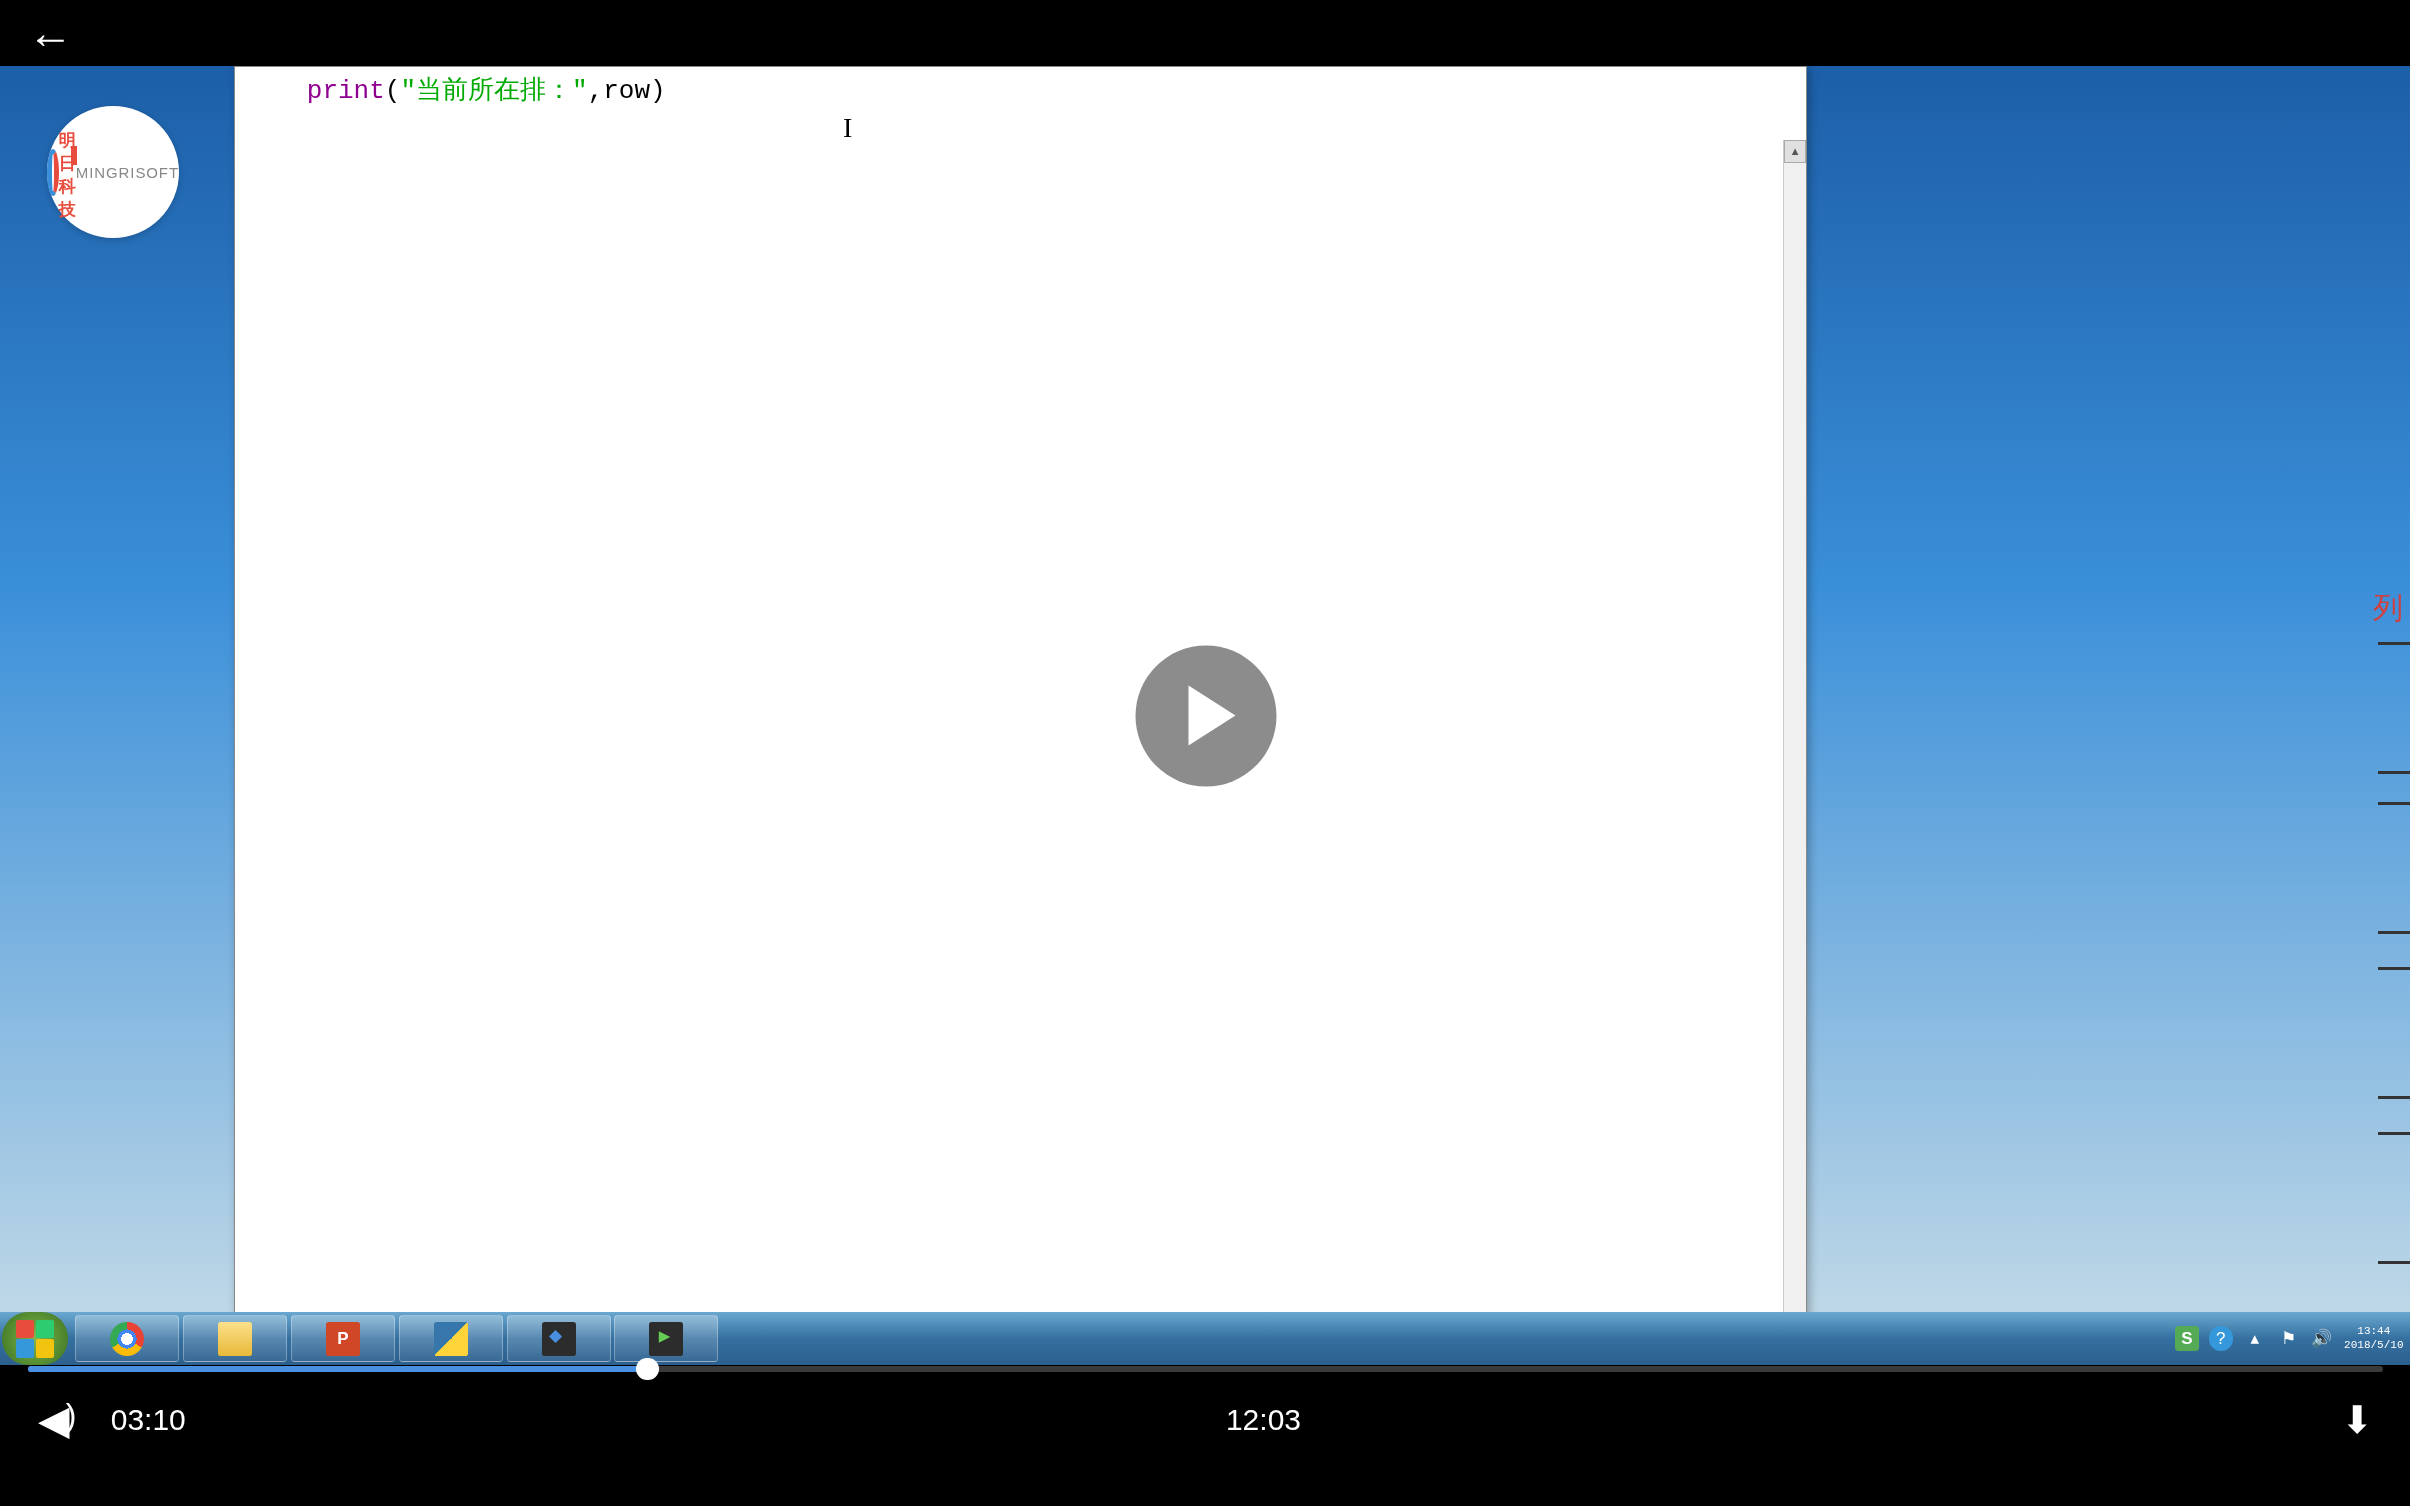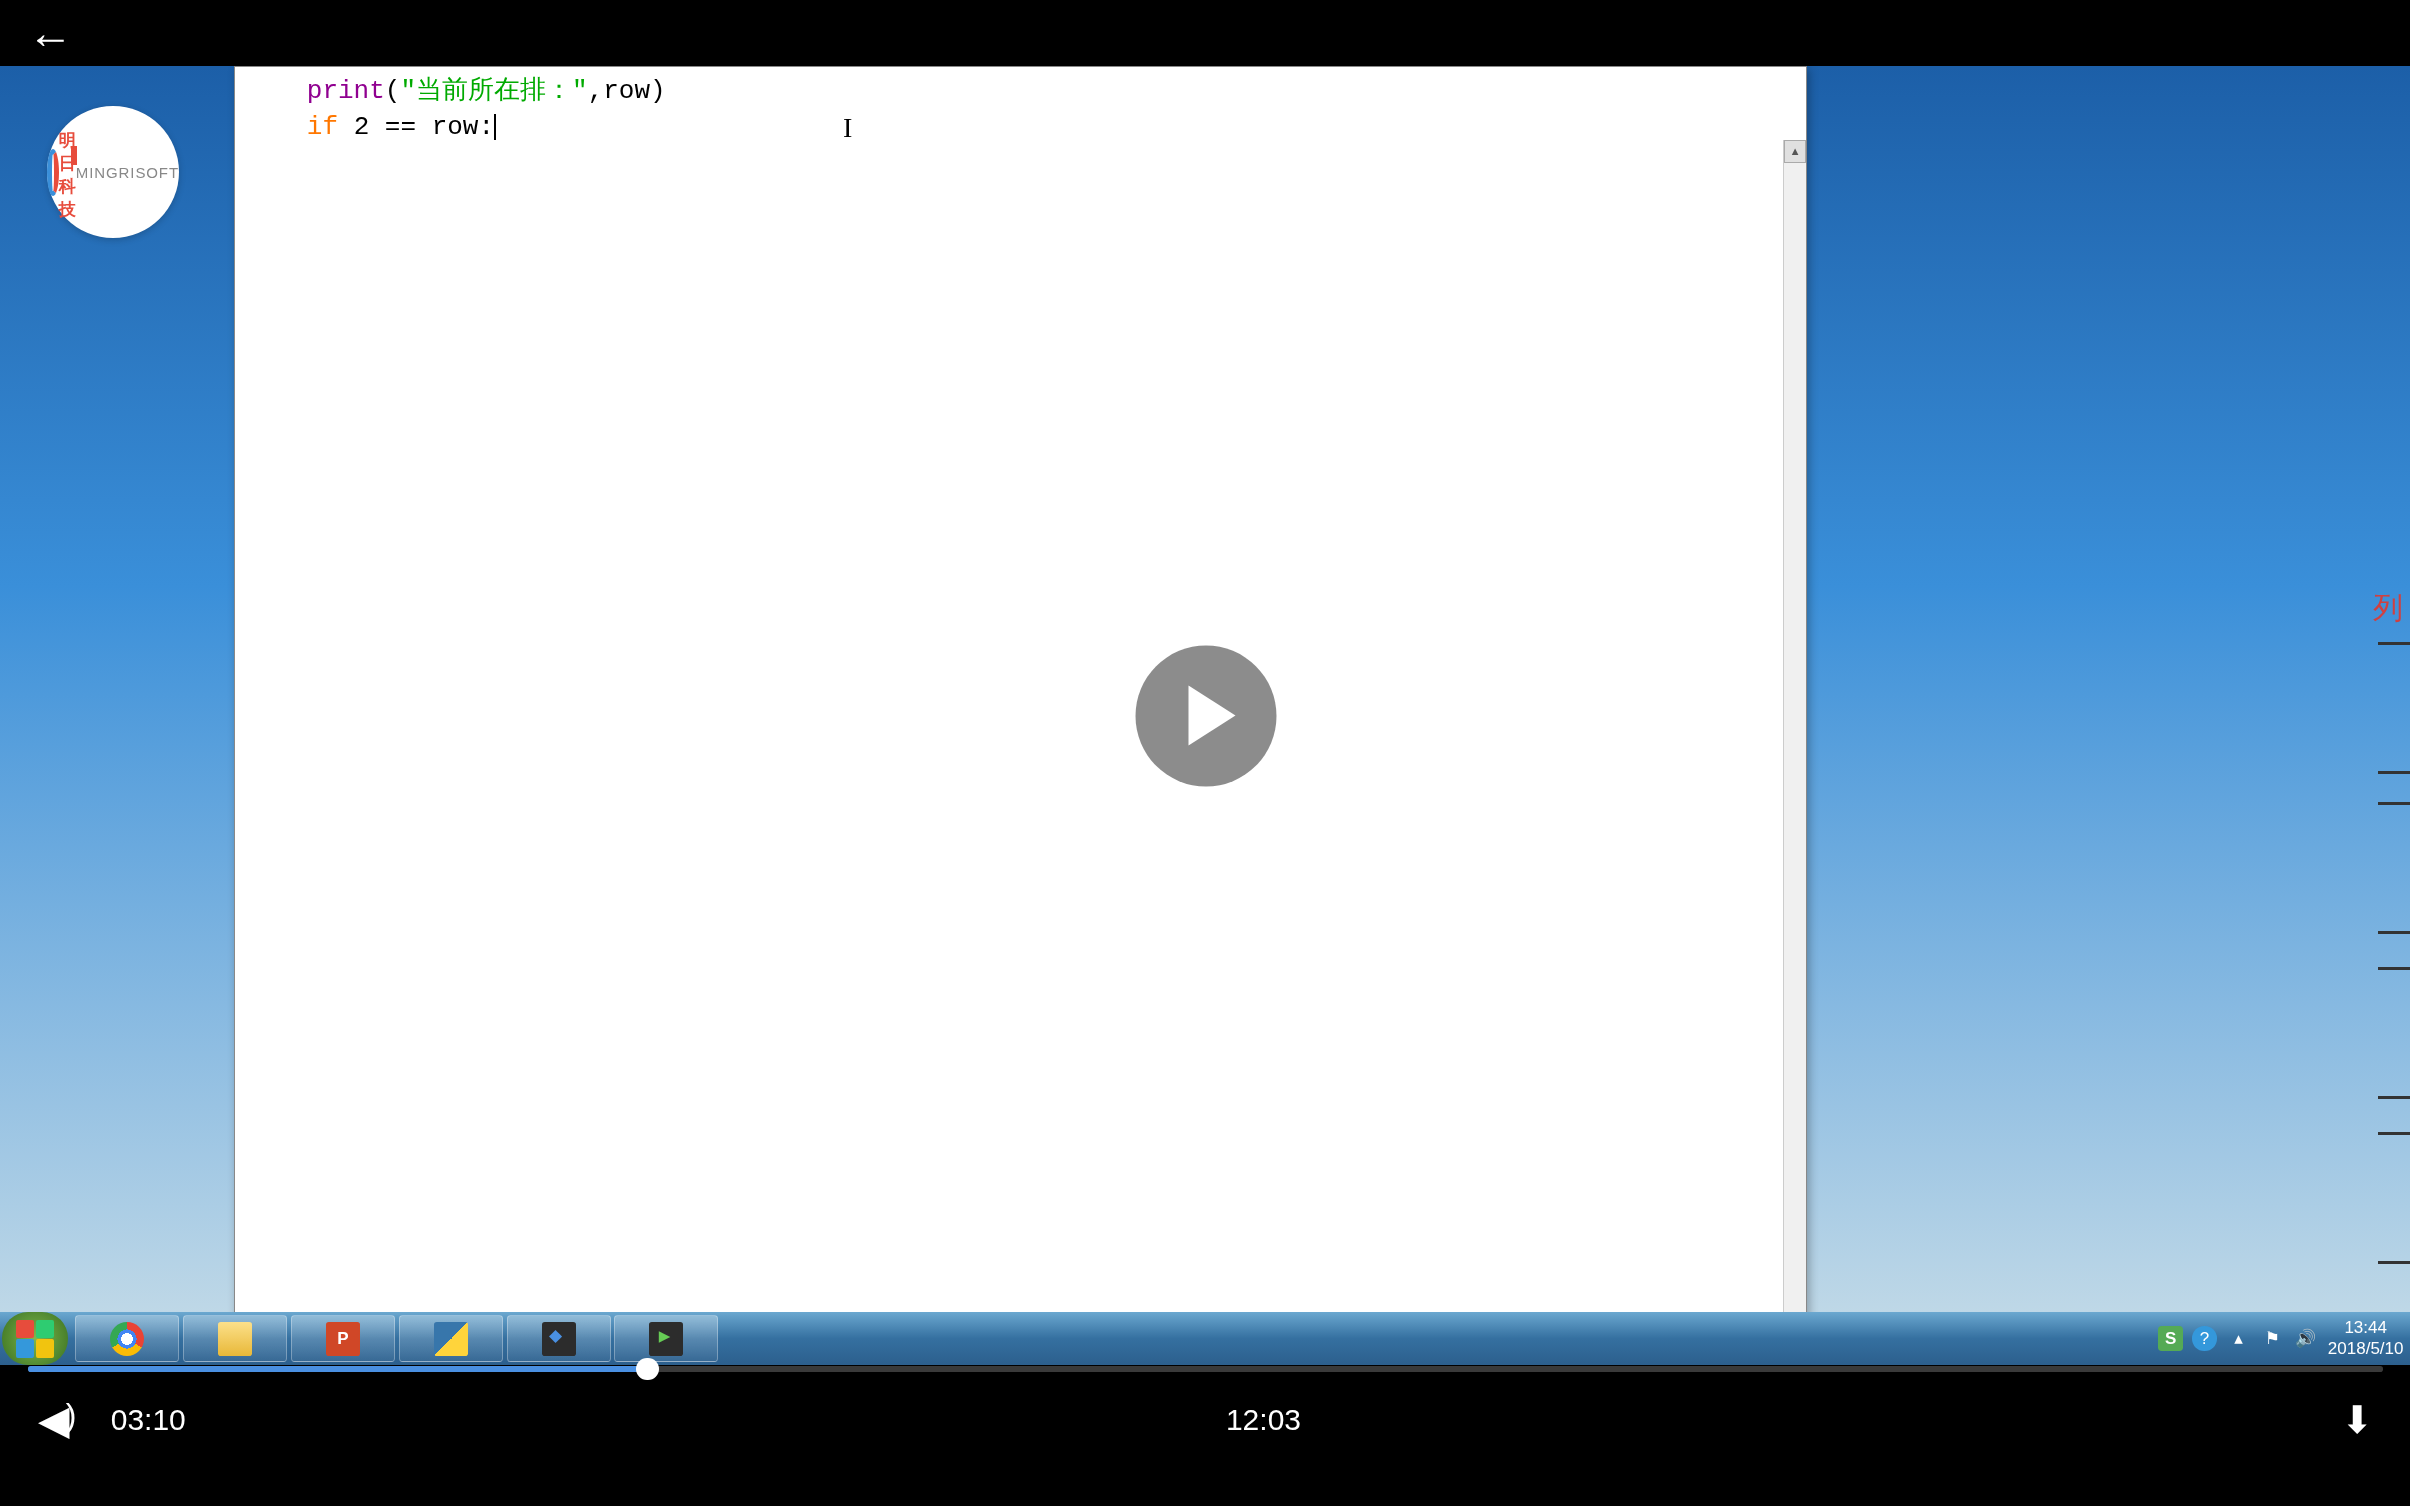--- a/index.html
+++ b/index.html
@@ -318,23 +318,24 @@
       display: flex;
       align-items: center;
       justify-content: center;
       font-size: 17px;
       color: #fff;
     }
     .tray-green { background: #5a5; border-radius: 3.8px; color: #fff; font-weight: bold; }
     .tray-blue { background: #3498db; border-radius: 50%; }
     .tray-clock {
       color: #fff;
-      font-size: 17px;
+      font-size: 11px;
       text-align: center;
       line-height: 1.2;
+      font-family: Liberation Mono, monospace;
     }
     
     
     .play-overlay {
       position: absolute;
       top: 50%;
       left: 50%;
       transform: translate(-50%, -50%);
       width: 141px;
       height: 141px;
@@ -453,21 +454,20 @@
 
   <div class="logo-circle">
     <div class="logo-inner"></div>
     <div class="logo-text">明日科技</div>
     <div class="logo-sub">MINGRISOFT</div>
   </div>
 
   <div class="idle-window">
     <div class="code-area">
       <div class="code-line"><span>    </span><span class="fn">print</span><span>(</span><span class="str">"当前所在排："</span><span>,row)</span></div>
-      <div class="code-line cursor-line"><span>    </span><span class="kw">if</span><span> 2 == row:</span><span class="text-cursor"></span></div>
       <span class="mouse-cursor">I</span>
     </div>
     <div class="scrollbar">
       <div class="scroll-arrow">▲</div>
     </div>
   </div>
 
   <div class="right-peek">
     <div class="peek-text">列</div>
     <div class="peek-box b1"></div>

